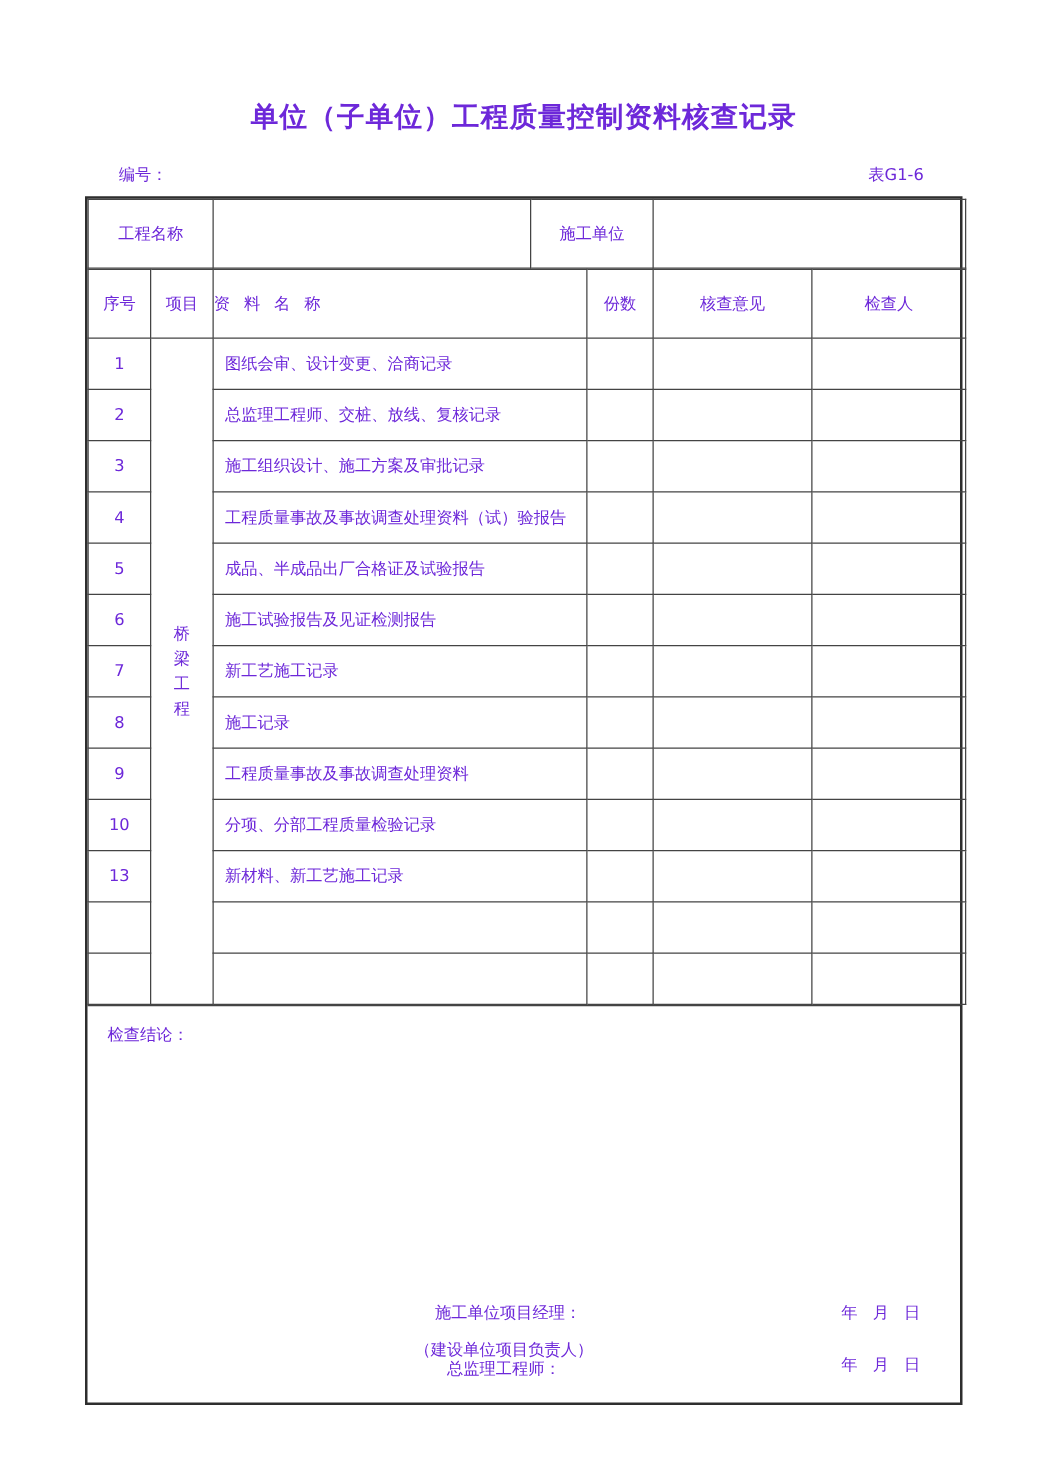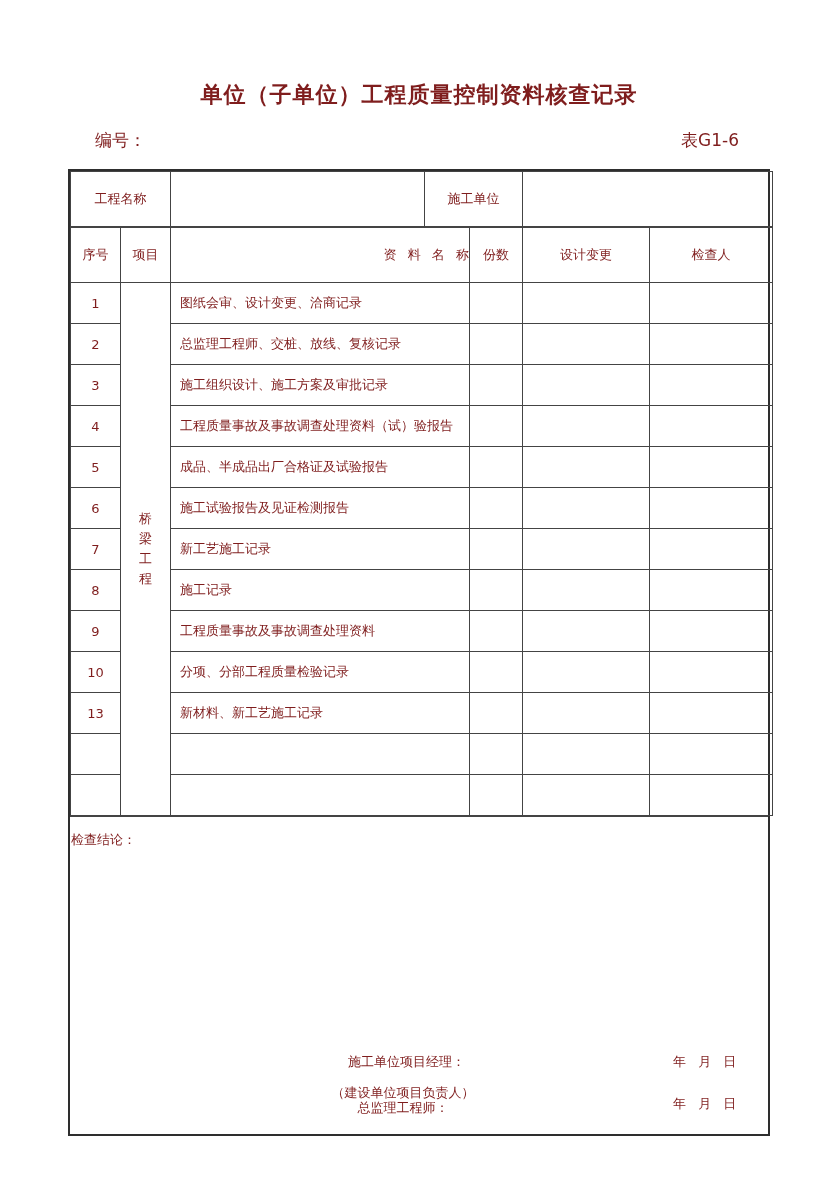--- a/index.html
+++ b/index.html
@@ -6,45 +6,45 @@
     margin: 0;
     padding: 0;
     background: #ffffff;
   }
   .page {
     position: relative;
     width: 838px;
     height: 1186px;
     background: #ffffff;
     font-family: "DejaVu Sans", "Liberation Sans", sans-serif;
-    color: #7f1d1d;
+    color: #6d28d9;
     overflow: hidden;
   }
   .doc-title {
     padding-top: 82px;
     text-align: center;
     font-size: 22px;
     font-weight: 700;
     letter-spacing: 1px;
     line-height: 26px;
   }
   .meta-row {
     width: 702px;
     margin: 24px auto 0;
     display: flex;
     justify-content: space-between;
-    font-size: 17px;
+    font-size: 13px;
     line-height: 17px;
   }
   .meta-row .serial-label { margin-left: 27px; }
   .meta-row .form-code { margin-right: 31px; }
 
   .form-table {
     width: 702px;
-    margin: 20px auto 0;
+    margin: 8px auto 0;
     border: 2px solid #2e2e2e;
     box-sizing: border-box;
   }
   table {
     border-collapse: collapse;
     table-layout: fixed;
     width: 100%;
   }
   td {
     border: 1px solid #444444;
@@ -56,21 +56,21 @@
   .t-info td { height: 54px; }
   .t-main .hdr td { height: 54px; }
   .t-main .dr td { height: 40px; }
 
   .cell-center { text-align: center; }
   .cell-name {
     text-align: left;
     padding-left: 9px;
   }
   .hdr .cell-name-hdr {
-    text-align: right;
+    text-align: left;
     word-spacing: 7px;
   }
   .cell-proj { text-align: center; }
   .vtext {
     display: inline-block;
     width: 15px;
     line-height: 1.55;
     word-break: break-all;
     white-space: normal;
     text-align: center;
@@ -79,21 +79,21 @@
 
   .conclusion {
     position: relative;
     height: 317px;
     border-top: 1px solid #444444;
     font-size: 13px;
   }
   .concl-label {
     position: absolute;
     top: 14px;
-    left: 1px;
+    left: 16px;
   }
   .sig1-label {
     position: absolute;
     top: 236px;
     left: 278px;
   }
   .sig1-date {
     position: absolute;
     top: 236px;
     left: 603px;
@@ -153,21 +153,21 @@
           <col style="width:53px">
           <col style="width:127px">
           <col style="width:123px">
         </colgroup>
       <tbody>
           <tr class="hdr">
         <td class="cell-center">序号</td>
         <td class="cell-center">项目</td>
         <td class="cell-name-hdr">资 料 名 称</td>
         <td class="cell-center">份数</td>
-        <td class="cell-center">设计变更</td>
+        <td class="cell-center">核查意见</td>
         <td class="cell-center">检查人</td>
       </tr>
       <tr class="dr">
         <td class="cell-center">1</td>
         <td class="cell-proj" rowspan="13"><span class="vtext">桥梁工程</span></td>
         <td class="cell-name">图纸会审、设计变更、洽商记录</td>
         <td></td>
         <td></td>
         <td></td>
       </tr>

